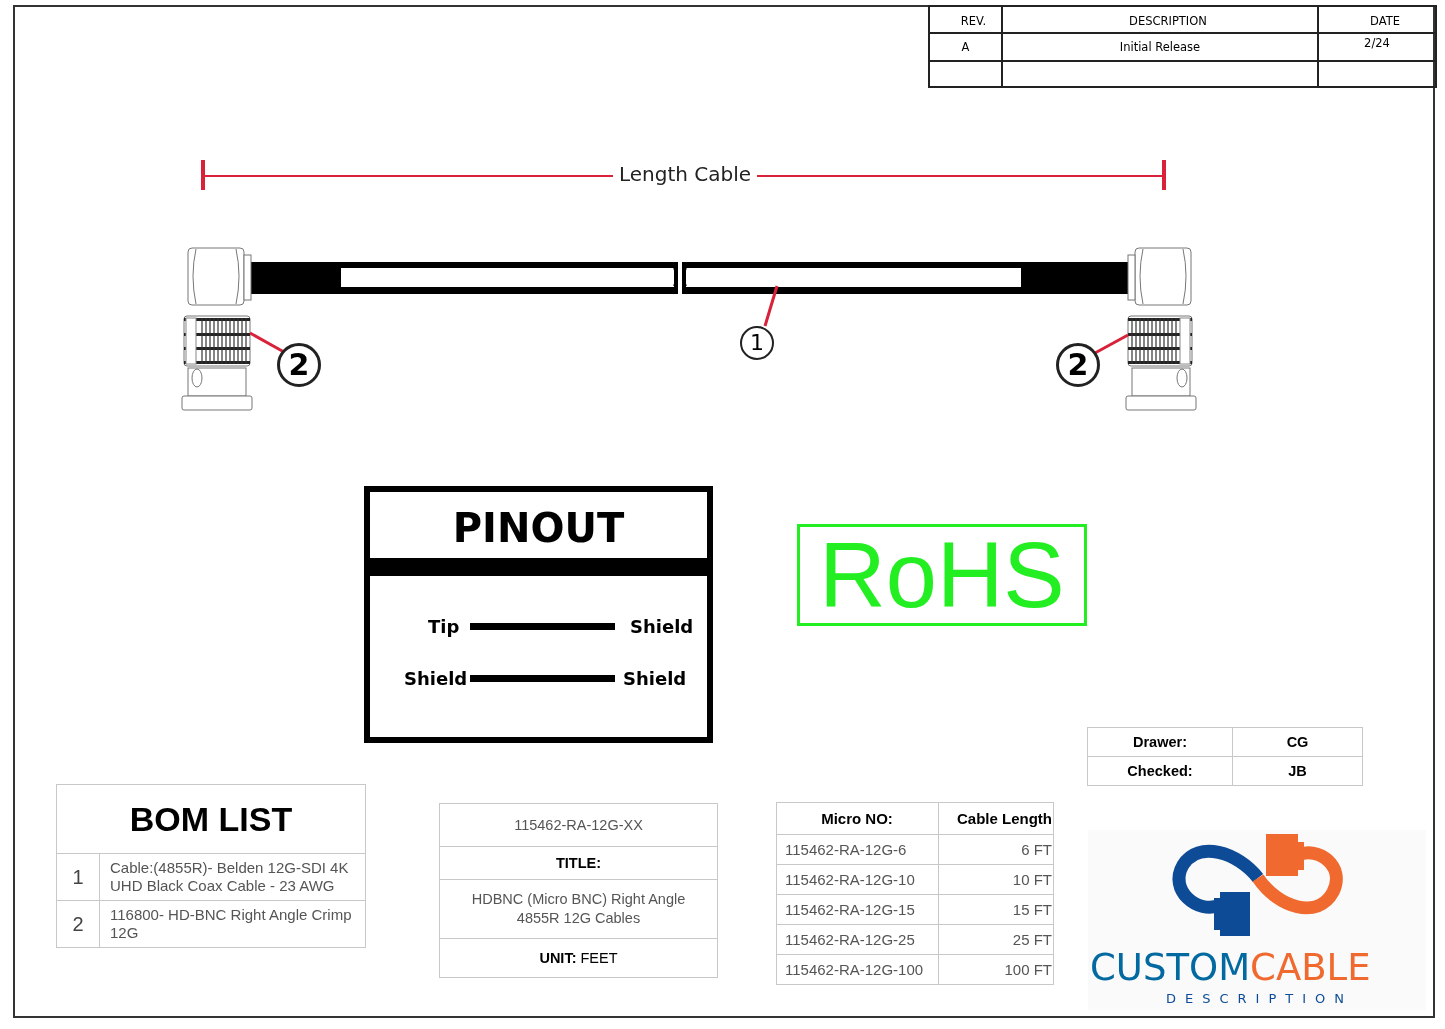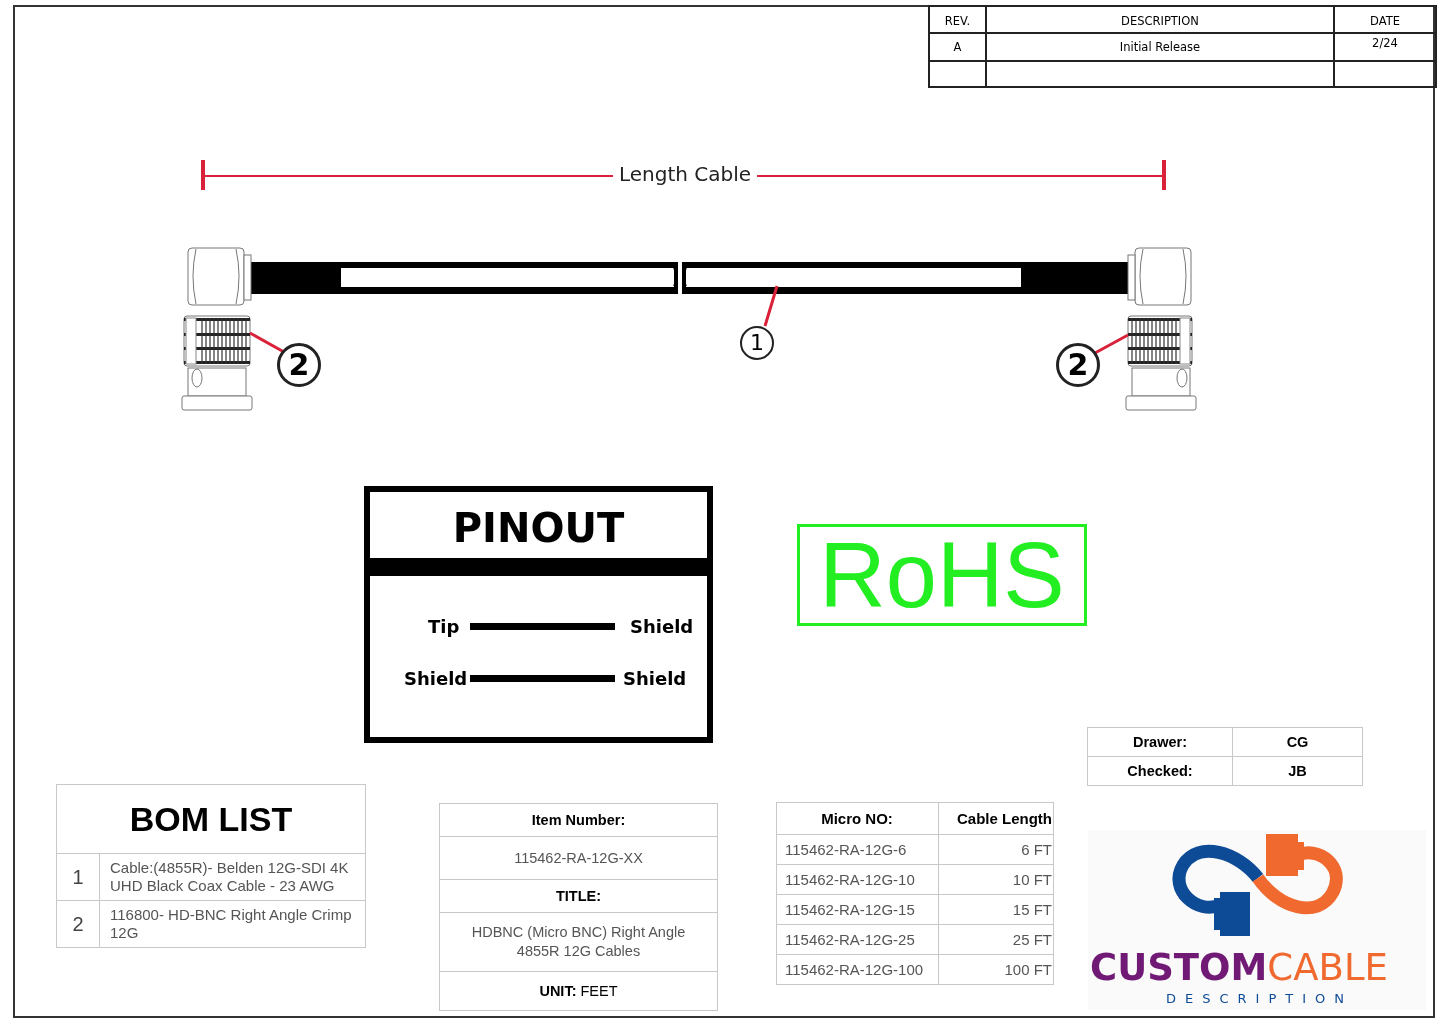--- a/index.html
+++ b/index.html
@@ -3,21 +3,21 @@
   <meta charset="utf-8">
   <style>
     html, body { margin: 0; padding: 0; background: #ffffff; }
     body { width: 1445px; height: 1029px; position: relative; overflow: hidden; font-family: "Liberation Sans", sans-serif; color: #000; }
     .abs { position: absolute; }
     .sheet { left: 13px; top: 5px; width: 1422px; height: 1013px; border: 2px solid #333; border-right: 2px solid #333; box-sizing: border-box; }
 
     
     .rev { left: 928px; top: 5px; width: 509px; height: 80px; border-collapse: collapse; font-family: "DejaVu Sans", sans-serif; font-size: 11.5px; }
     .rev td { border: 2px solid #222; text-align: center; padding: 0; height: 24px; }
-    .rev tr.r1 td { height: 23px; padding-top: 2px; }
+    .rev tr.r1 td { height: 23px; padding-top: 2px; padding-left: 16px; }
     .rev td.date { vertical-align: top; padding-top: 2px; }
 
     
     .dim-line { height: 2px; background: #d9223a; }
     .dim-tick { width: 4px; height: 30px; background: #d9223a; }
     .dim-label { font-family: "DejaVu Sans", sans-serif; font-size: 20px; color: #222; background: #fff; padding: 0 6px; line-height: 24px; }
     .callout-circle { border: 2px solid #222; border-radius: 50%; text-align: center; font-family: "DejaVu Sans", sans-serif; background: #fff; box-sizing: border-box; }
 
     
     .pinout { left: 364px; top: 486px; width: 349px; height: 257px; border: 6px solid #000; box-sizing: border-box; }
@@ -51,21 +51,21 @@
     .parts td.pn { padding-left: 8px; width: 152px; }
     .parts td.len { text-align: right; }
     .parts tr.hd td { font-weight: bold; color: #000; height: 29px; font-size: 15px; }
     .parts tr.hd td.pn { text-align: center; padding-left: 0; }
 
     .sign { left: 1087px; top: 727px; width: 276px; }
     .sign td { height: 26px; font-weight: bold; font-size: 14.5px; text-align: center; }
 
     
     .logo-word { font-family: "DejaVu Sans", sans-serif; font-size: 37px; letter-spacing: 0px; line-height: 40px; }
-    .logo-custom { color: #701a75; font-weight: bold; }
+    .logo-custom { color: #0369a1; font-weight: normal; }
     .logo-cable { color: #f06a30; }
     .logo-sub { color: #0e4b96; font-family: "DejaVu Sans", sans-serif; font-size: 13px; letter-spacing: 9px; }
   </style>
 </head>
 <body>
 
 <div class="abs sheet"></div>
 
 <table class="abs rev">
   <tbody>
@@ -214,23 +214,20 @@
   </tr>
   <tr>
     <td class="n">2</td>
     <td class="d">116800- HD-BNC Right Angle Crimp 12G</td>
   </tr>
 </tbody>
   </table>
 
 <table class="abs lt item">
   <tbody>
-      <tr>
-        <td class="h">Item Number:</td>
-      </tr>
   <tr>
         <td class="v1">115462-RA-12G-XX</td>
       </tr>
   <tr>
         <td class="h">TITLE:</td>
       </tr>
   <tr>
         <td class="v2">
     <div>HDBNC (Micro BNC) Right Angle</div>
     <div>4855R 12G Cables</div>

